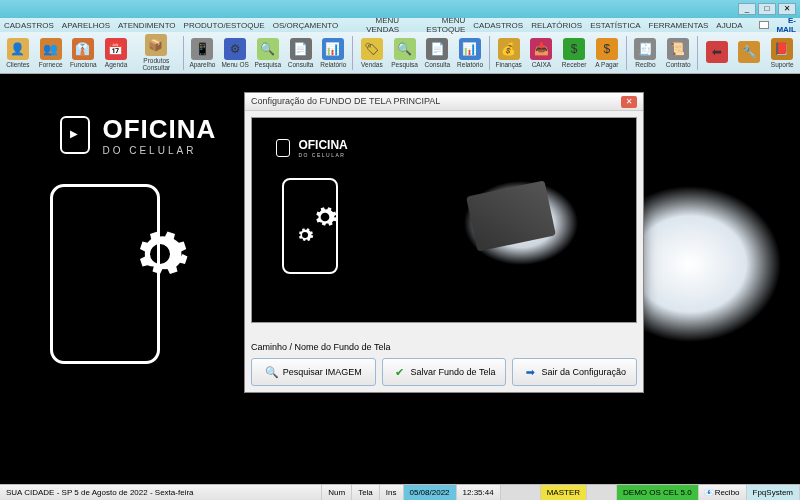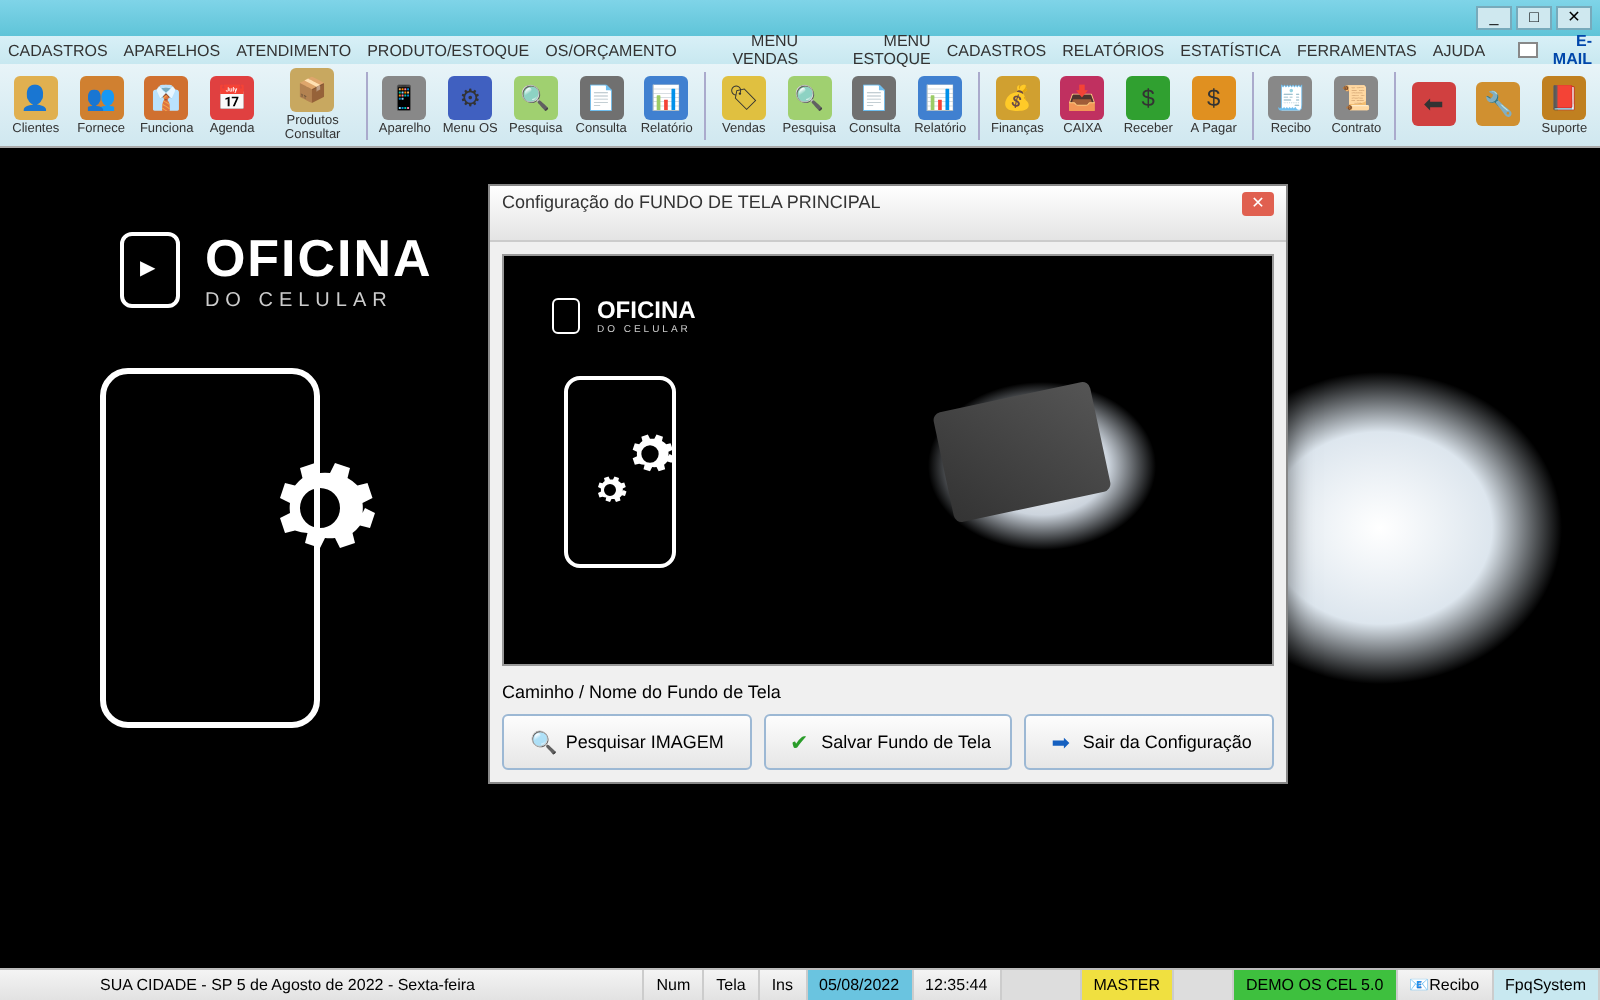--- a/index.html
+++ b/index.html
@@ -31,50 +31,50 @@
 .bg-logo-icon::after { content: "▶"; position: absolute; top: 10px; left: 8px; font-size: 10px; }
 .bg-logo-text { display: inline-block; vertical-align: middle; margin-left: 8px; }
 .bg-logo-main { font-size: 26px; font-weight: bold; letter-spacing: 1px; }
 .bg-logo-sub { font-size: 10px; letter-spacing: 3px; color: #ccc; }
 .bg-phone { position: absolute; left: 50px; top: 110px; width: 110px; height: 180px; border: 3px solid #fff; border-radius: 14px; }
 .bg-gear1 { position: absolute; left: 130px; top: 150px; width: 60px; height: 60px; color: #fff; }
 .bg-splash { position: absolute; right: -40px; top: 60px; width: 300px; height: 260px; background: radial-gradient(ellipse 140px 120px at 50% 50%, #fff 0%, #dde6ee 40%, transparent 65%); border-radius: 50% 40% 55% 45%; }
 
 
 .dialog { position: absolute; left: 244px; top: 92px; width: 400px; background: #f0f0f0; border: 1px solid #888; box-shadow: 0 4px 12px rgba(0,0,0,0.5); }
-.dlg-title { height: 28px; background: linear-gradient(#fff,#e4e4e4); border-bottom: 1px solid #ccc; font-size: 9px; padding: 3px 6px; color: #333; display: flex; }
+.dlg-title { height: 18px; background: linear-gradient(#fff,#e4e4e4); border-bottom: 1px solid #ccc; font-size: 9px; padding: 3px 6px; color: #333; display: flex; }
 .dlg-title .spacer { flex: 1; }
 .dlg-close { width: 16px; height: 12px; background: #e06050; color: #fff; font-size: 8px; text-align: center; line-height: 12px; cursor: pointer; border-radius: 2px; }
 .dlg-body { padding: 6px; }
 .preview { width: 100%; height: 206px; background: #000; position: relative; overflow: hidden; border: 1px solid #999; }
 .pv-logo { position: absolute; left: 24px; top: 20px; color: #fff; }
 .pv-logo-icon { display: inline-block; width: 14px; height: 18px; border: 1.5px solid #fff; border-radius: 3px; vertical-align: middle; }
 .pv-logo-text { display: inline-block; vertical-align: middle; margin-left: 4px; }
 .pv-logo-main { font-size: 12px; font-weight: bold; }
 .pv-logo-sub { font-size: 5px; letter-spacing: 1.5px; color: #ccc; }
 .pv-phone { position: absolute; left: 30px; top: 60px; width: 56px; height: 96px; border: 2px solid #fff; border-radius: 8px; }
 .pv-gear { position: absolute; left: 60px; top: 86px; width: 26px; height: 26px; }
 .pv-gear2 { position: absolute; left: 44px; top: 108px; width: 18px; height: 18px; }
 .pv-splash { position: absolute; right: 10px; top: 30px; width: 210px; height: 150px; background: radial-gradient(ellipse 95px 70px at 50% 50%, #fff 0%, #ccd4dd 35%, transparent 60%); border-radius: 45% 55% 50% 48%; }
 .pv-splash::after { content: ""; position: absolute; left: 55px; top: 40px; width: 80px; height: 56px; background: linear-gradient(45deg,#333,#555); transform: rotate(-12deg); border-radius: 4px; }
 
-.path-row { display: flex; align-items: center; margin: 8px 0 6px; font-size: 9px; gap: 12px; }
+.path-row { display: flex; align-items: center; margin: 19px 0 6px; font-size: 9px; gap: 12px; }
 .path-row input { flex: 1; height: 16px; font-size: 9px; padding: 0 3px; border: 1px solid #aaa; }
 
 .dlg-btns { display: flex; gap: 6px; }
 .dlg-btn { flex: 1; height: 28px; background: linear-gradient(#fdfdfd,#e6e6e6); border: 1px solid #9cb8d4; border-radius: 3px; font-size: 9px; display: flex; align-items: center; justify-content: center; gap: 4px; cursor: pointer; }
 .bi { width: 14px; height: 14px; display: inline-flex; align-items: center; justify-content: center; font-size: 11px; }
 
 
 .gear { fill: #fff; }
 
 
 .statusbar { position: absolute; bottom: 0; left: 0; right: 0; height: 16px; background: linear-gradient(#f4f4f4,#e2e2e2); border-top: 1px solid #bbb; display: flex; align-items: center; font-size: 8px; }
 .sb-cell { padding: 0 6px; height: 100%; display: flex; align-items: center; border-right: 1px solid #ccc; }
-.sb-flex { flex: 1; margin-left: 44px; }
+.sb-flex { flex: 1; }
 .sb-green { background: #3ec03e; color: #000; }
 .sb-yellow { background: #f0e040; color: #000; }
 .sb-blue { background: #6ac4e0; }
 .sb-gray { background: #ddd; }
 </style>
 </head>
 <body>
 
 <div class="titlebar">
   <span class="spacer"></span>

